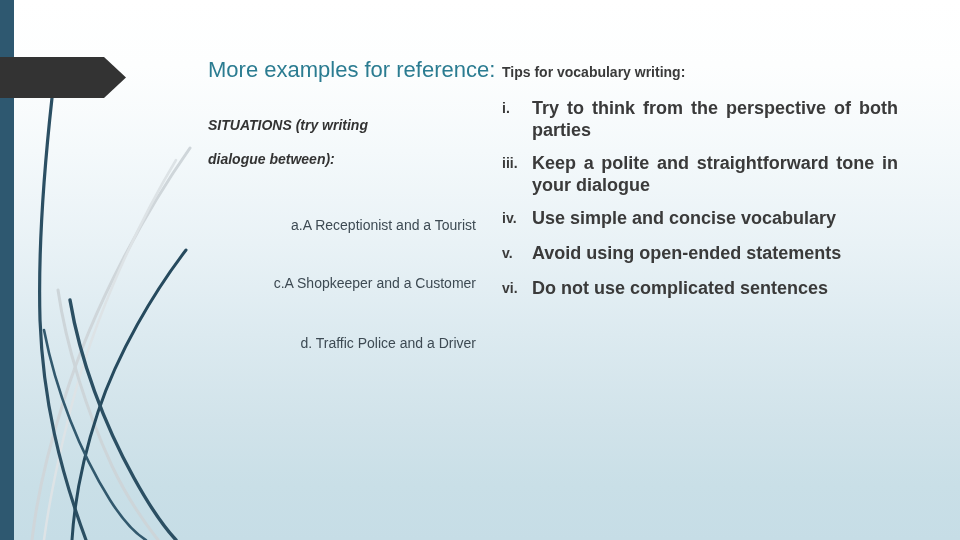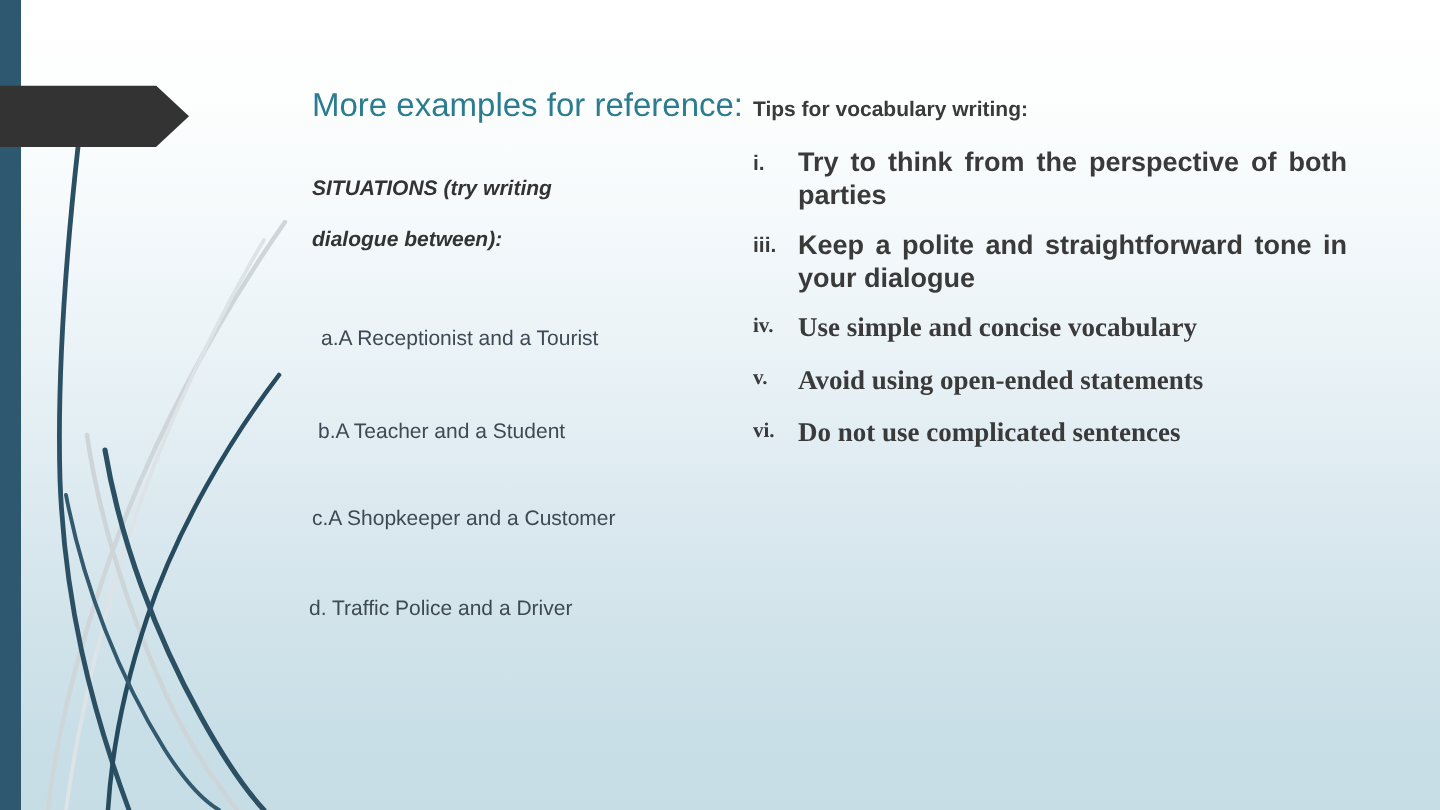--- a/index.html
+++ b/index.html
@@ -70,20 +70,21 @@
   }
   .sit-line.second {
     margin-top: 16px;
   }
   .example-item {
     color: #3d4a53;
     font-size: 14px;
     line-height: 18px;
     margin: 0;
     white-space: nowrap;
+    text-align: right;
   }
   .example-item.e0 { margin-top: 48px; margin-left: 6px; }
   .example-item.e1 { margin-top: 44px; margin-left: 4px; }
   .example-item.e2 { margin-top: 40px; margin-left: 0px; }
   .example-item.e3 { margin-top: 42px; margin-left: -2px; }
 
   .col-right {
     position: absolute;
     left: 502px;
     top: 63px;
@@ -112,21 +113,21 @@
   .tip-text {
     flex: 1 1 auto;
     color: #3a3a3a;
     font-size: 18px;
     font-weight: bold;
     line-height: 22px;
     text-align: justify;
     text-justify: inter-word;
   }
   .tip-row.nojust .tip-text { text-align: left; }
-  .tip-row.nojust { margin-bottom: 13px; font-family: Liberation Serif, serif; }
+  .tip-row.nojust { margin-bottom: 13px; }
 </style>
 </head>
 <body>
 
 <div id="slide">
 
   <svg id="bg-art" viewBox="0 0 960 540" xmlns="http://www.w3.org/2000/svg">
     <g fill="none" stroke-linecap="round">
 
       <path d="M190,148 C150,205 95,300 64,400 C44,462 36,505 32,540" stroke="#cfd6da" stroke-width="3"></path>
@@ -144,21 +145,20 @@
 
   <svg class="arrow-banner" viewBox="0 0 126 41" xmlns="http://www.w3.org/2000/svg">
     <polygon points="0,0 104,0 126,20.5 104,41 0,41" fill="#333333"></polygon>
   </svg>
 
   <div class="col-left">
     <div class="heading-teal">More examples for reference:</div>
     <div class="sit-line">SITUATIONS (try writing</div>
     <div class="sit-line second">dialogue between):</div>
     <div class="example-item e0">a.A Receptionist and a Tourist</div>
-    <div class="example-item e1">b.A Teacher and a Student</div>
     <div class="example-item e2">c.A Shopkeeper and a Customer</div>
     <div class="example-item e3">d. Traffic Police and a Driver</div>
   </div>
 
   <div class="col-right">
     <div class="heading-dark">Tips for vocabulary writing:</div>
 
     <div class="tip-row">
       <span class="tip-marker">i.</span>
       <span class="tip-text">Try to think from the perspective of both parties</span>

